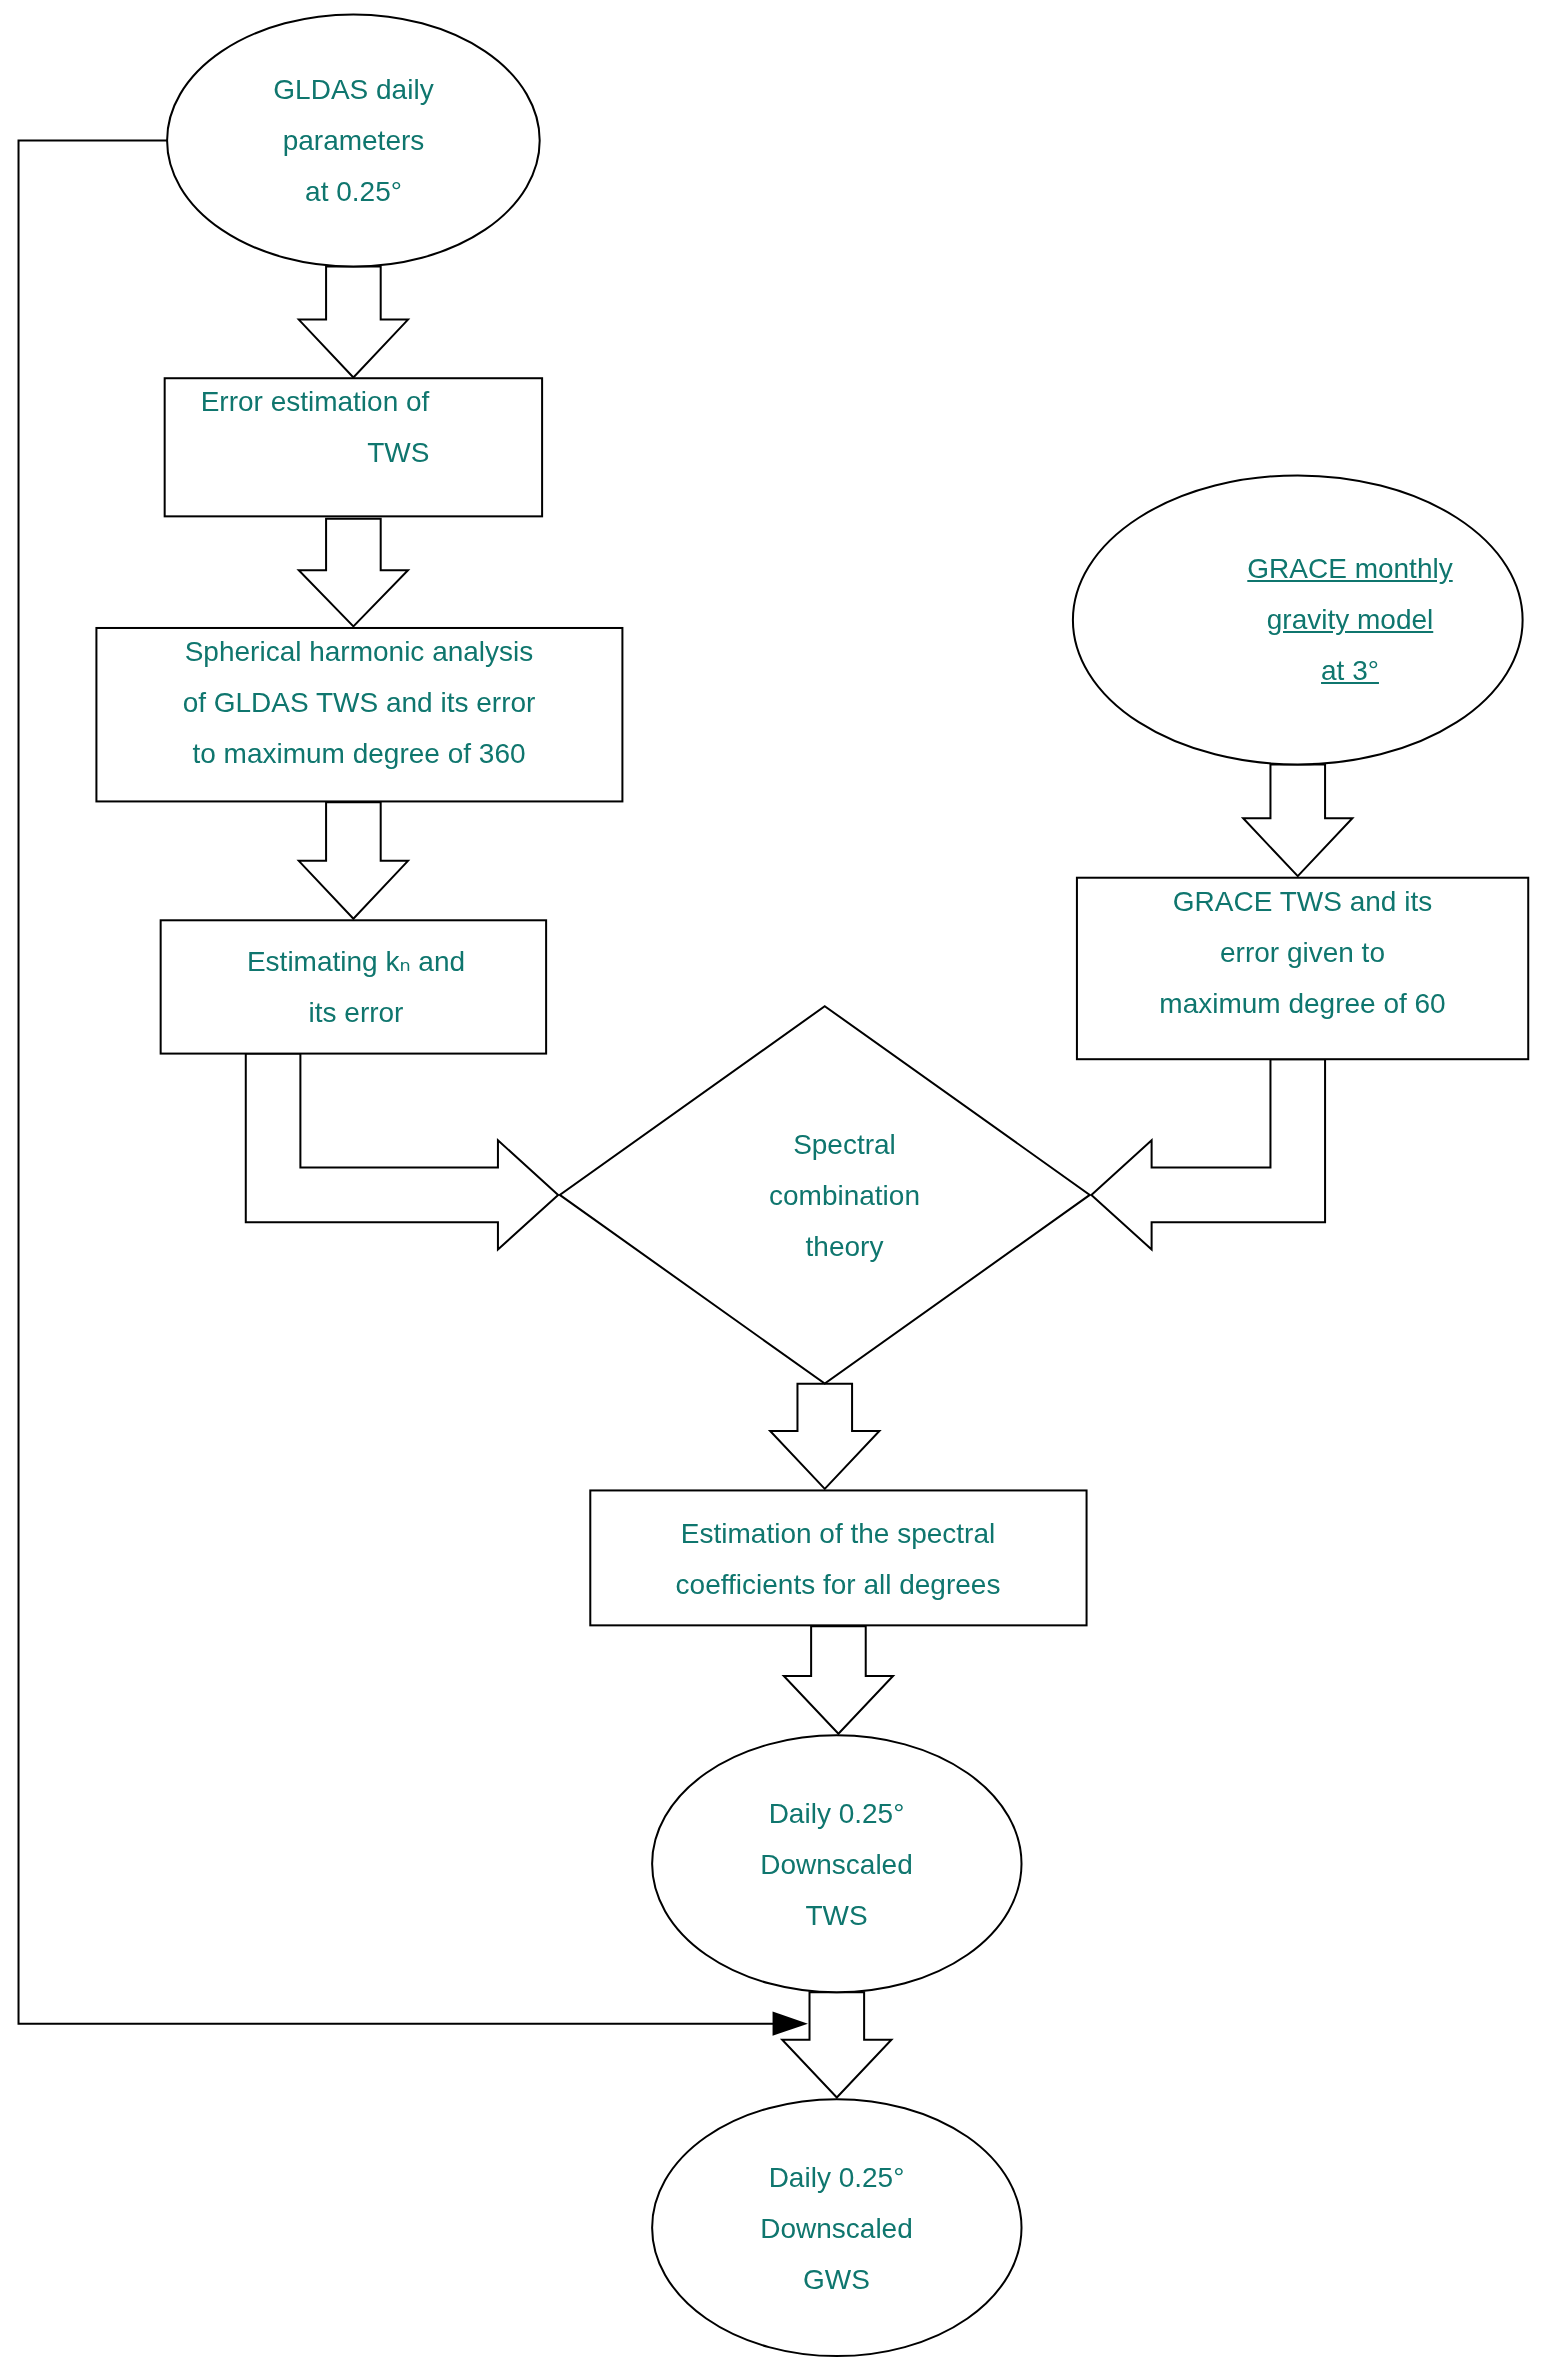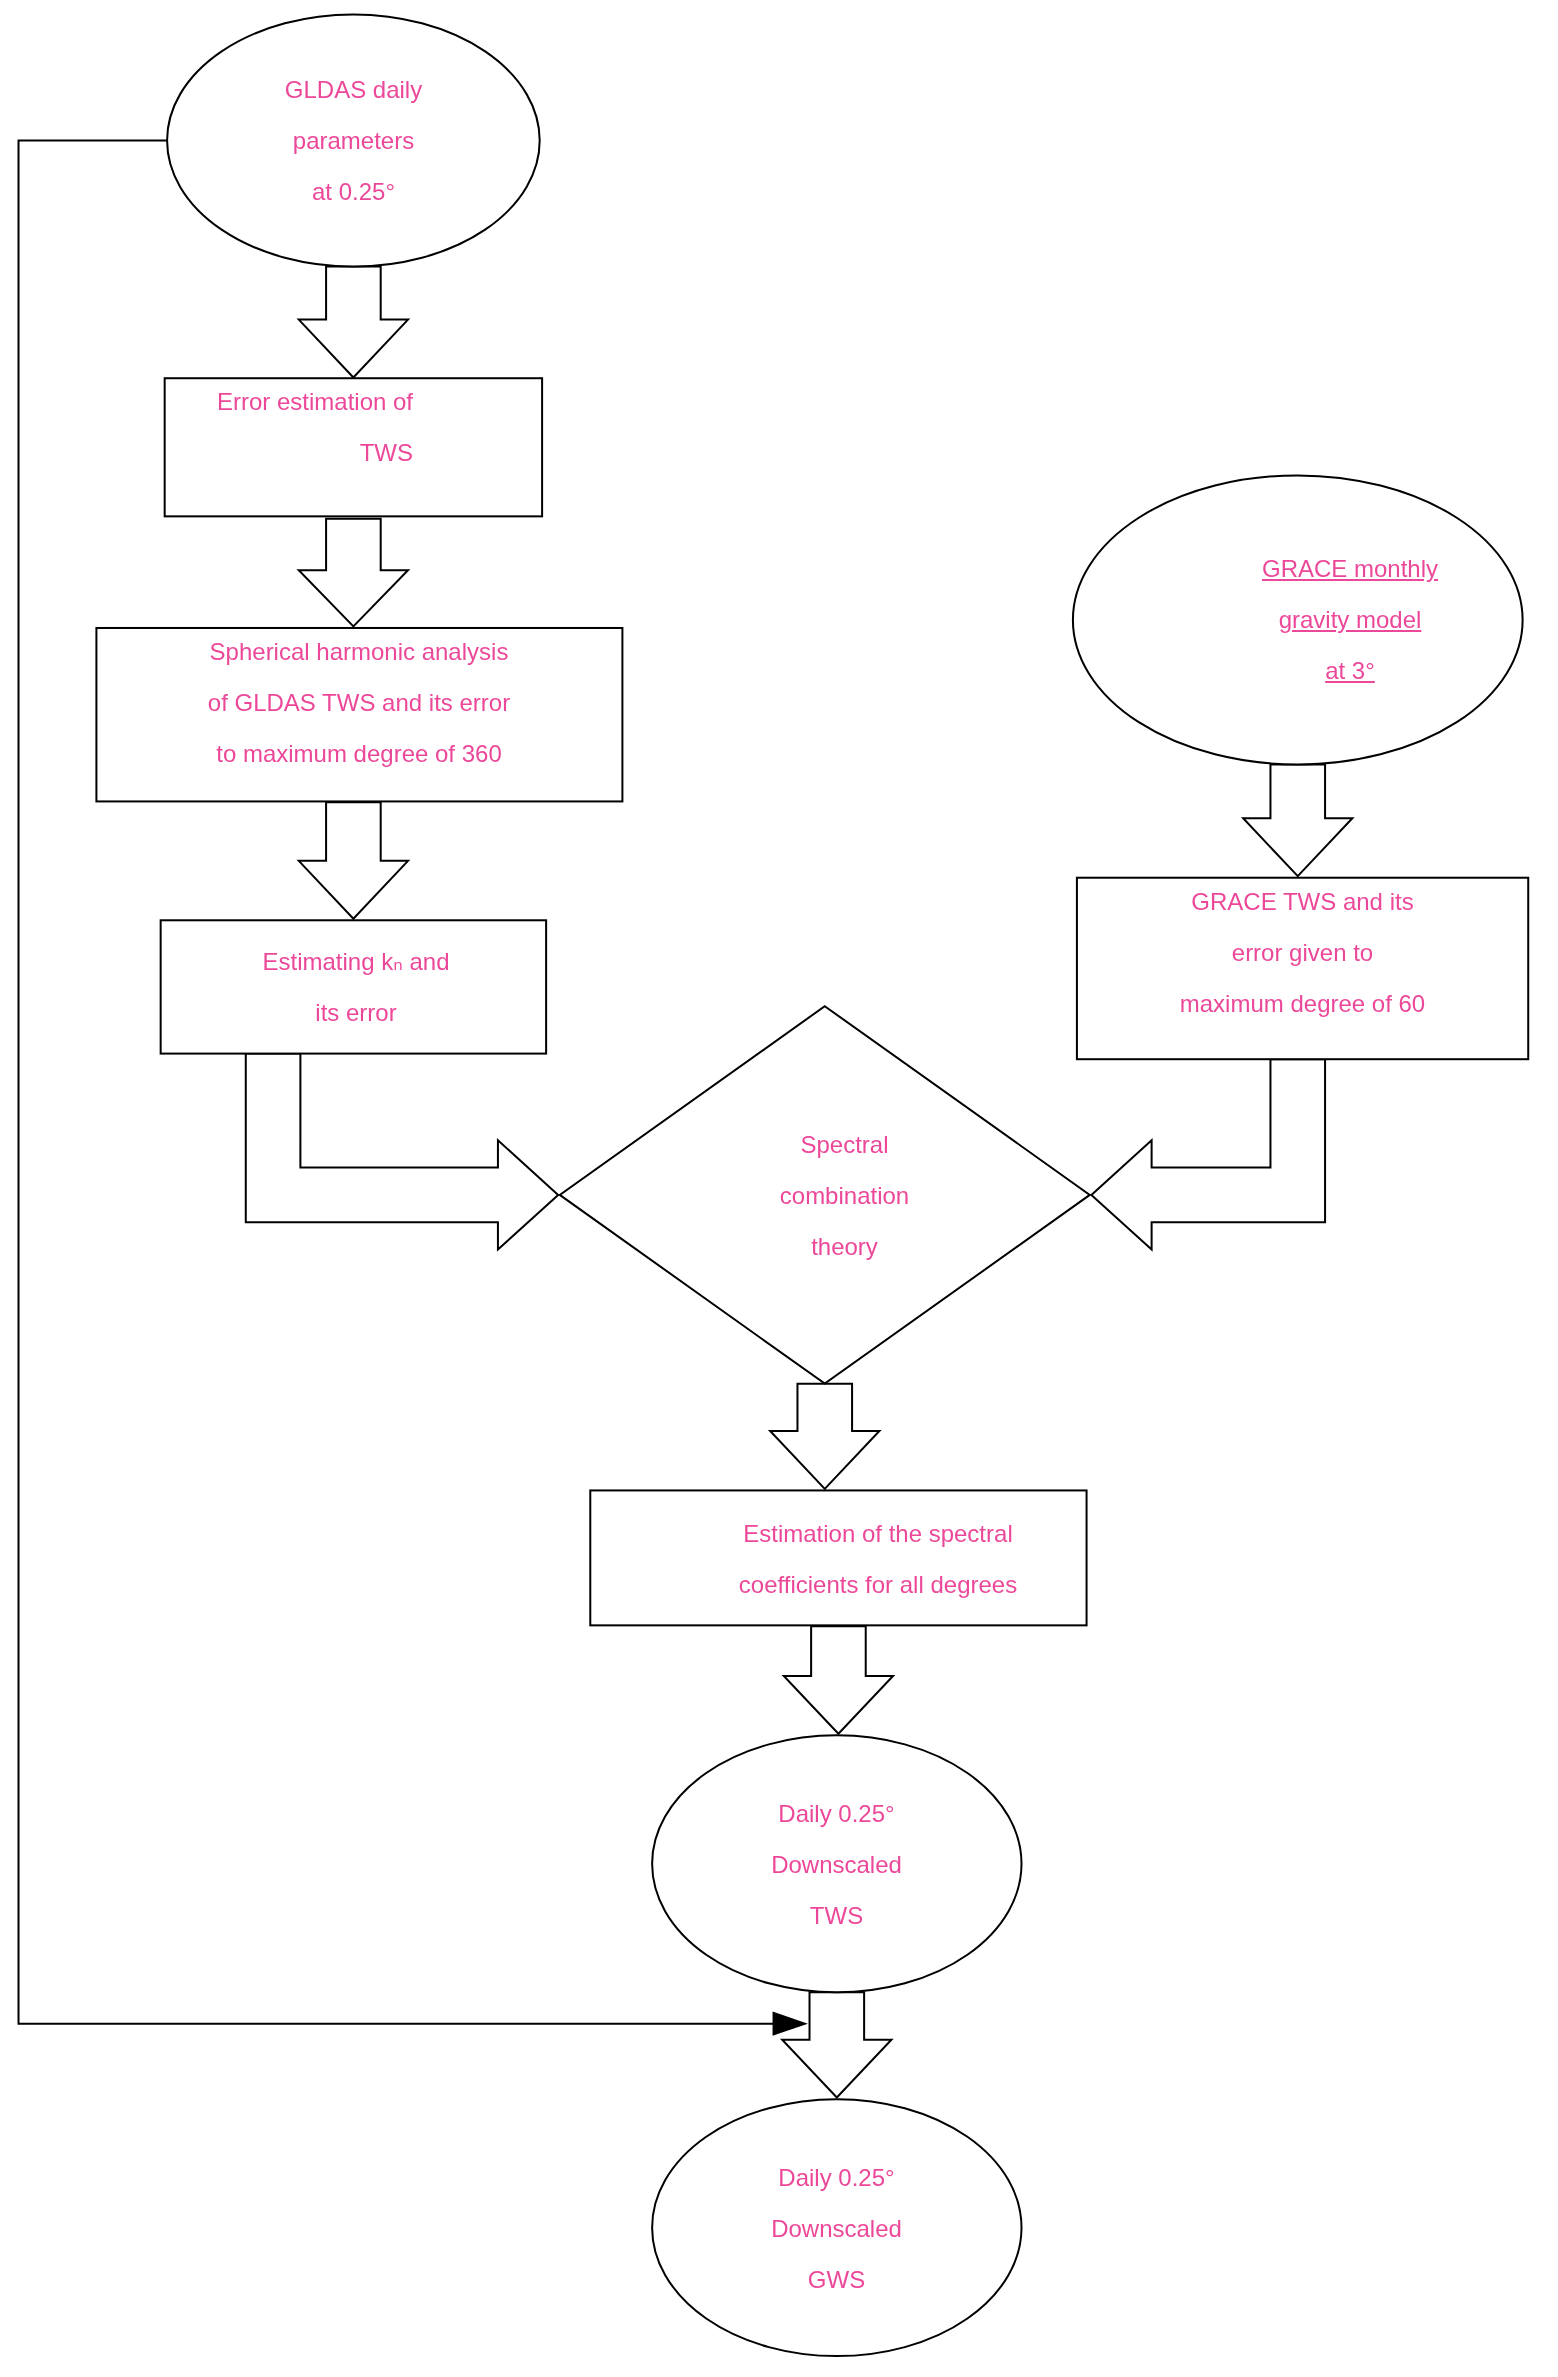--- a/index.html
+++ b/index.html
@@ -38,23 +38,23 @@
     fill: #000000;
     stroke: none;
   }
   .node-label {
     position: absolute;
     display: flex;
     align-items: center;
     justify-content: center;
     text-align: center;
     white-space: pre-line;
-    font-size: 24px;
+    font-size: 28px;
     line-height: 51px;
-    color: #ec4899;
+    color: #0f766e;
   }
 </style>
 </head>
 <body>
 
 <div class="canvas">
 
   <svg class="diagram-svg" viewBox="0 0 1940 2960" xmlns="http://www.w3.org/2000/svg">
 
     <path class="line" d="M210,175 L23,175 L23,2520 L964,2520"></path>
@@ -102,21 +102,21 @@
 at 3°</div>
 
   <div class="node-label" style="left:1077px; top:878px; width:451px; height:148px;">GRACE TWS and its
 error given to
 maximum degree of 60</div>
 
   <div class="node-label" style="left:684px; top:1087px; width:321px; height:217px;">Spectral
 combination
 theory</div>
 
-  <div class="node-label" style="left:590px; top:1491px; width:496px; height:135px;padding-left:40px;">Estimation of the spectral
+  <div class="node-label" style="left:590px; top:1491px; width:496px; height:135px;">Estimation of the spectral
 coefficients for all degrees</div>
 
   <div class="node-label" style="left:652px; top:1736px; width:369px; height:257px;">Daily 0.25°
 Downscaled
 TWS</div>
 
   <div class="node-label" style="left:652px; top:2100px; width:369px; height:257px;">Daily 0.25°
 Downscaled
 GWS</div>
 

